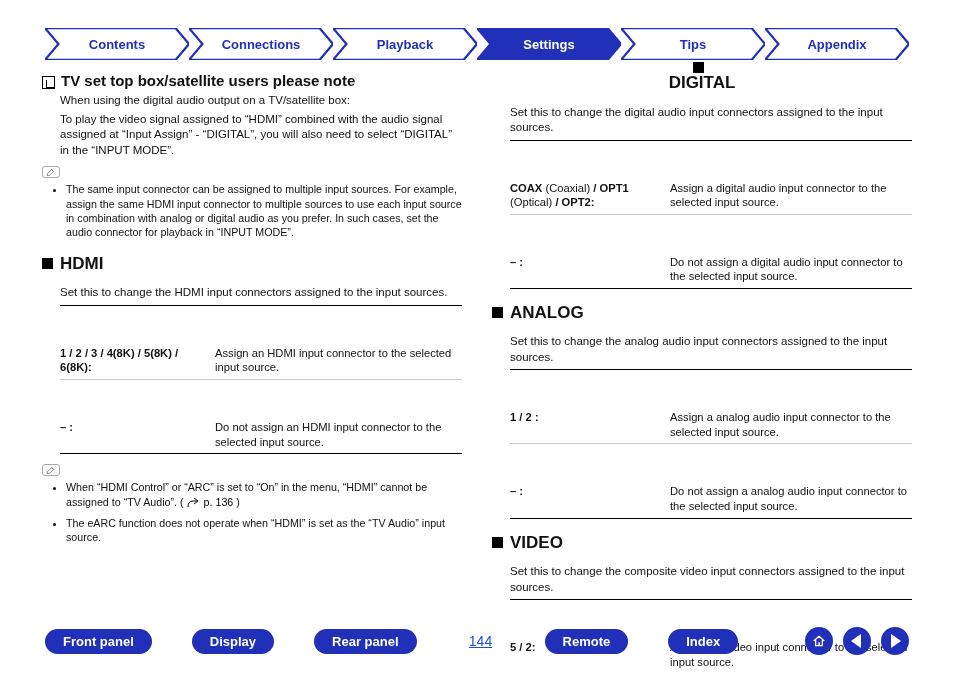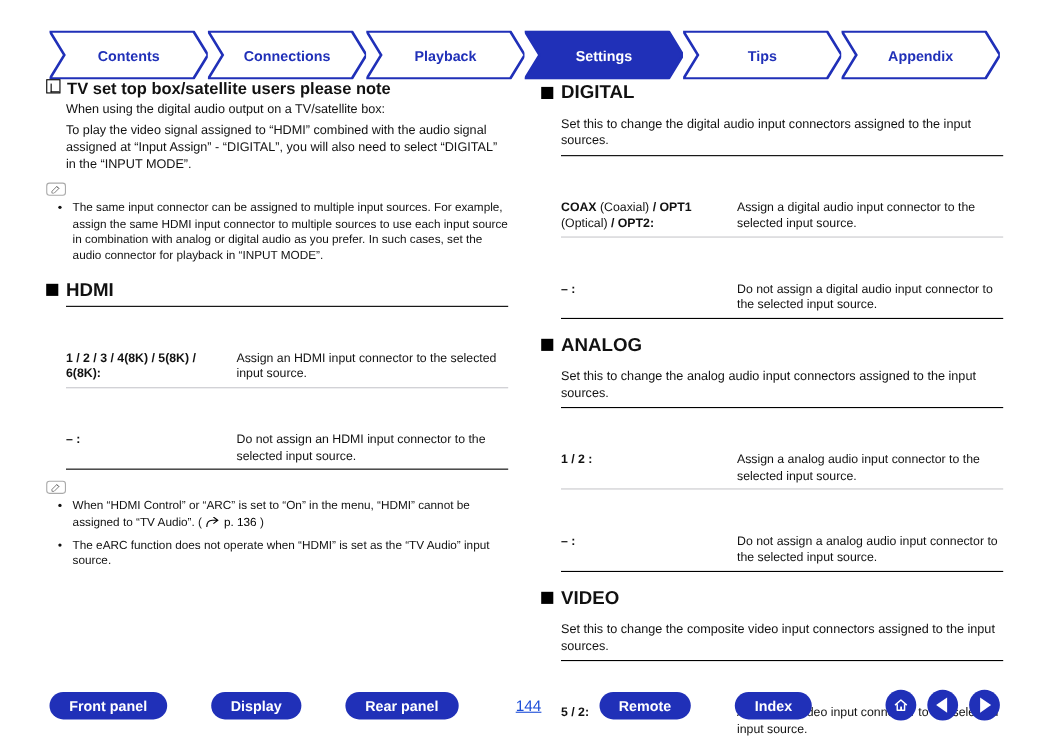--- a/index.html
+++ b/index.html
@@ -26,21 +26,21 @@
   .top-nav {
     position: absolute;
     left: 45px;
     right: 45px;
     top: 28px;
     display: flex;
     gap: 0px;
   }
   .tab {
     flex: 1 1 0;
-    height: 44px;
+    height: 32px;
     position: relative;
     display: flex;
     align-items: center;
     justify-content: center;
     color: var(--brand-text);
     font-weight: bold;
     font-size: 13px;
     background: #fff;
     border: 0;
     cursor: pointer;
@@ -56,21 +56,21 @@
     left: 42px;
     right: 42px;
     bottom: 110px;
     display: flex;
     gap: 30px;
   }
   .col { flex: 1 1 0; }
 
   .note-title {
     display: flex;
-    align-items: flex-start;
+    align-items: flex-end;
     font-weight: bold;
     font-size: 15px;
     margin: 10px 0 4px 0;
   }
   .note-title .sq-icon {
     width: 13px; height: 13px; border: 1.5px solid #000; margin-right: 6px; position: relative; flex: none;
   }
   .note-title .sq-icon::after {
     content: ""; position: absolute; left: 2.5px; top: 2.5px; width: 7px; height: 7px; border-left:1.5px solid #000; border-bottom:1.5px solid #000;
   }
@@ -83,21 +83,21 @@
   }
   .pencil svg { width: 10px; height: 8px; stroke:#444; fill:none; }
 
   ul.bullets { margin: 2px 0 8px 24px; padding: 0; font-size: 10.7px; line-height: 1.35; }
   ul.bullets li { margin-bottom: 5px; list-style: disc; }
 
   .sec-head {
     display: flex; align-items: center; font-weight: bold; font-size: 17px; margin: 14px 0 4px 0;
   }
   .sec-head .sq { width: 11px; height: 11px; background: #000; margin-right: 7px; flex: none; display: inline-block; }
-  .sec-head.first-right { margin-top: 12px; }
+  .sec-head.first-right { margin-top: 0; flex-direction: column; }
 
   .sec-desc { margin-left: 18px; font-size: 11.5px; line-height: 1.35; margin-bottom: 4px; }
 
   .rows { margin-left: 18px; border-top: 1.5px solid #000; }
   .row { display: flex; border-bottom: 1px solid var(--gray-line); padding: 4px 0 4px 0; font-size: 11.2px; line-height: 1.3; margin-top: 36px; }
   .row:last-child { border-bottom: 1.5px solid #000; }
   .row .k { flex: 0 0 155px; font-weight: bold; padding-right: 8px; }
   .row .k .thin { font-weight: normal; }
   .row .v { flex: 1 1 auto; font-weight: normal; }
   .col-right .row .k { flex: 0 0 160px; }
@@ -192,20 +192,21 @@
         </svg>
     </div>
     <ul class="bullets">
       <li>The same input connector can be assigned to multiple input sources. For example, assign the same HDMI input connector to multiple sources to use each input source in combination with analog or digital audio as you prefer. In such cases, set the audio connector for playback in “INPUT MODE”.</li>
     </ul>
 
     <div class="sec-head">
       <span class="sq"></span>
       <span>HDMI</span>
     </div>
+    <p class="sec-desc">Set this to change the HDMI input connectors assigned to the input sources.</p>
 
     <div class="rows">
       <div class="row">
         <div class="k">1 / 2 / 3 / 4(8K) / 5(8K) / 6(8K):</div>
         <div class="v">Assign an HDMI input connector to the selected input source.</div>
       </div>
       <div class="row">
         <div class="k">– :</div>
         <div class="v">Do not assign an HDMI input connector to the selected input source.</div>
       </div>

